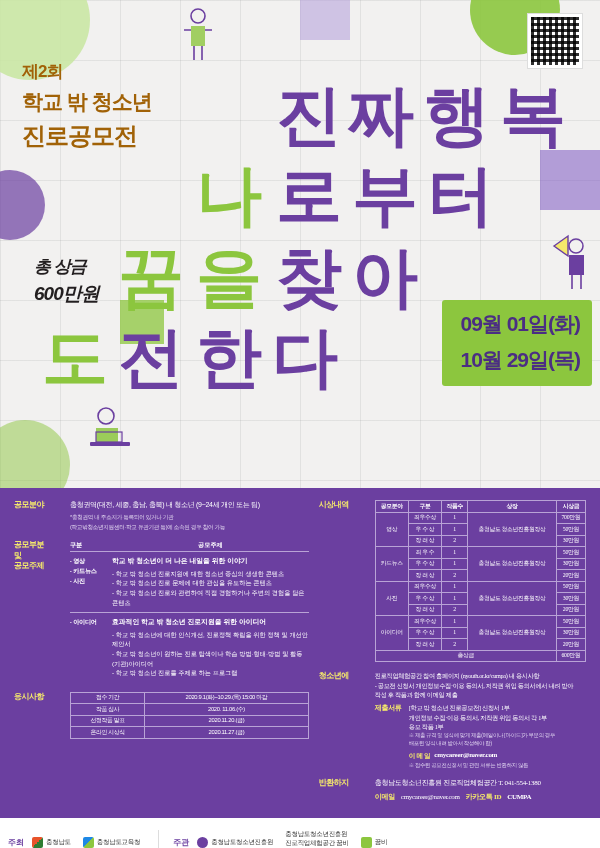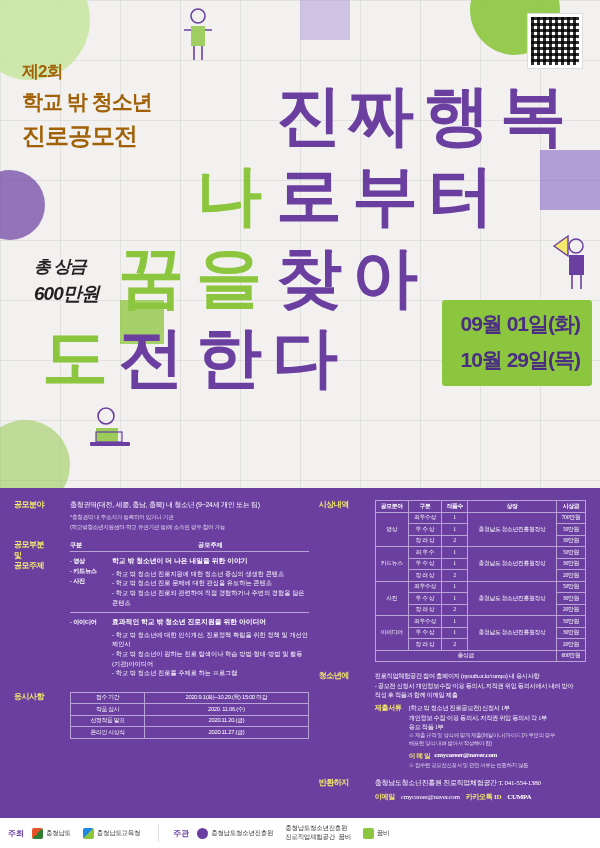--- a/index.html
+++ b/index.html
@@ -118,21 +118,21 @@
   .topic-head { font-weight: bold; font-size: 6.8px; margin-bottom: 2px; }
   .topic-row { display: flex; margin-bottom: 5px; }
   .topic-key { width: 42px; flex: none; font-weight: bold; letter-spacing: -0.3px; }
 
   .yellow { color: #f5e96b; }
   .mini { font-size: 5.4px; color: #ded1ef; line-height: 1.5; }
 
   
   .footer {
     position: absolute; left: 0; top: 818px; width: 600px; height: 30px;
-    background: #fff; display: flex; align-items: center; font-size: 7px; font-family: Liberation Mono, monospace;
+    background: #fff; display: flex; align-items: flex-end; font-size: 7px;
   }
   .f-lbl { color: #6b3fa0; font-weight: bold; font-size: 8px; margin: 0 8px; }
   .f-item { display: flex; align-items: center; gap: 3px; margin-right: 12px; color: #333; }
   .f-mark { width: 11px; height: 11px; border-radius: 2px; flex: none; }
   .f-txt { font-size: 6.5px; letter-spacing: -0.3px; }
   .f-sep { width: 1px; height: 18px; background: #ddd; margin: 0 6px; }
 </style>
 </head>
 <body>
 

